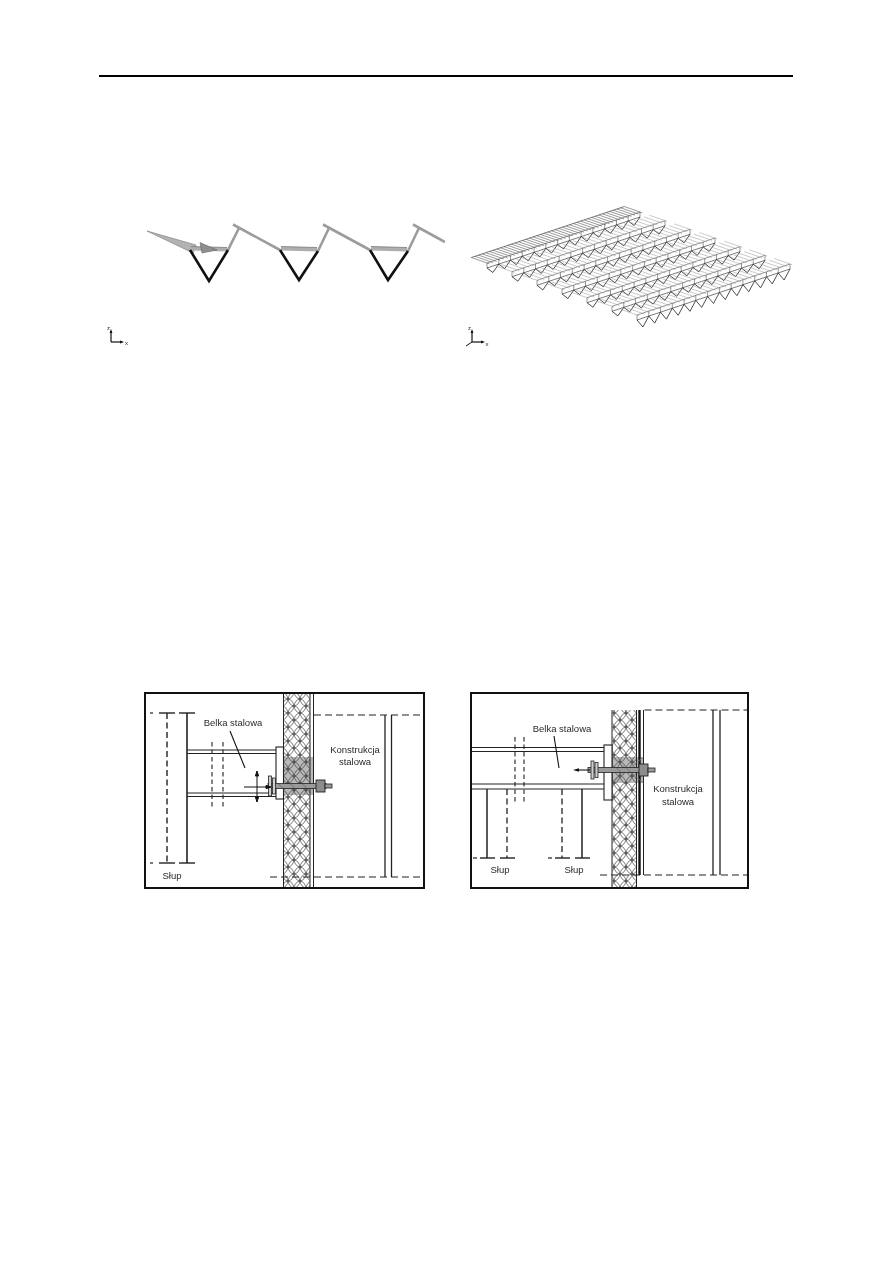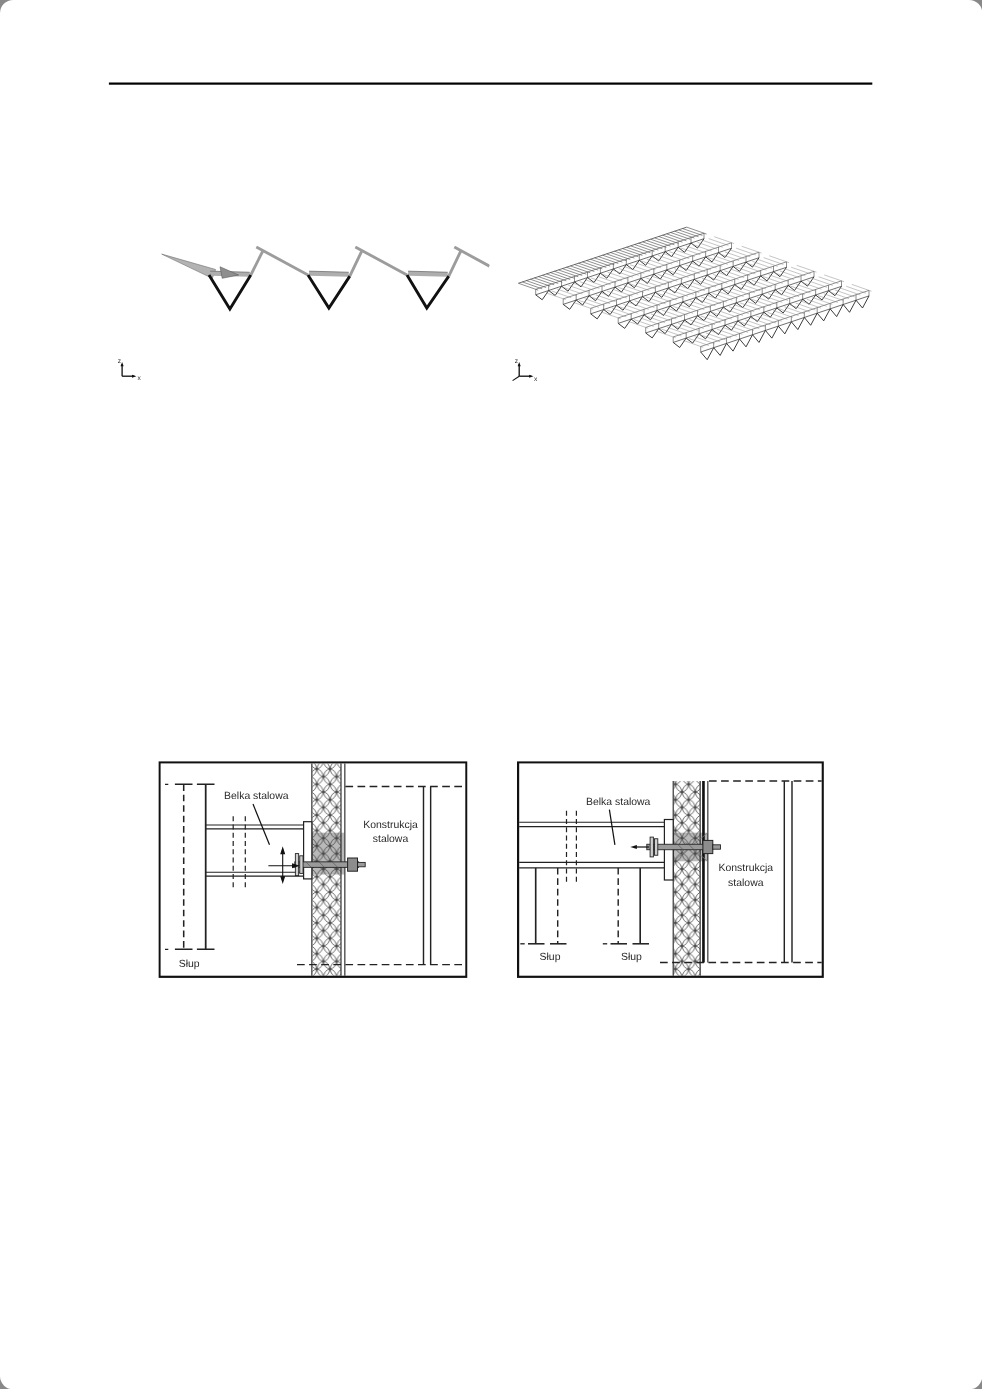--- a/index.html
+++ b/index.html
@@ -1,18 +1,18 @@
 <!DOCTYPE html>
 <html><head>
 <meta charset="utf-8">
 <style>
   html,body{margin:0;padding:0;background:#888;}
   #page{
     position:relative;width:893px;height:1263px;background:#ffffff;
-    font-family:"Liberation Sans", sans-serif;overflow:hidden;margin:0 auto;border-radius:12px;
+    font-family:"Liberation Sans", sans-serif;overflow:hidden;margin:0 auto;
   }
   .abs{position:absolute;}
   #top-rule{left:99px;top:75px;width:694px;height:2px;background:#000;}
   svg text{font-family:"Liberation Sans", sans-serif;fill:#2a2a2a;}
   .figsvg{display:block;}
 </style>
 </head>
 <body>
 
 <div id="page">

